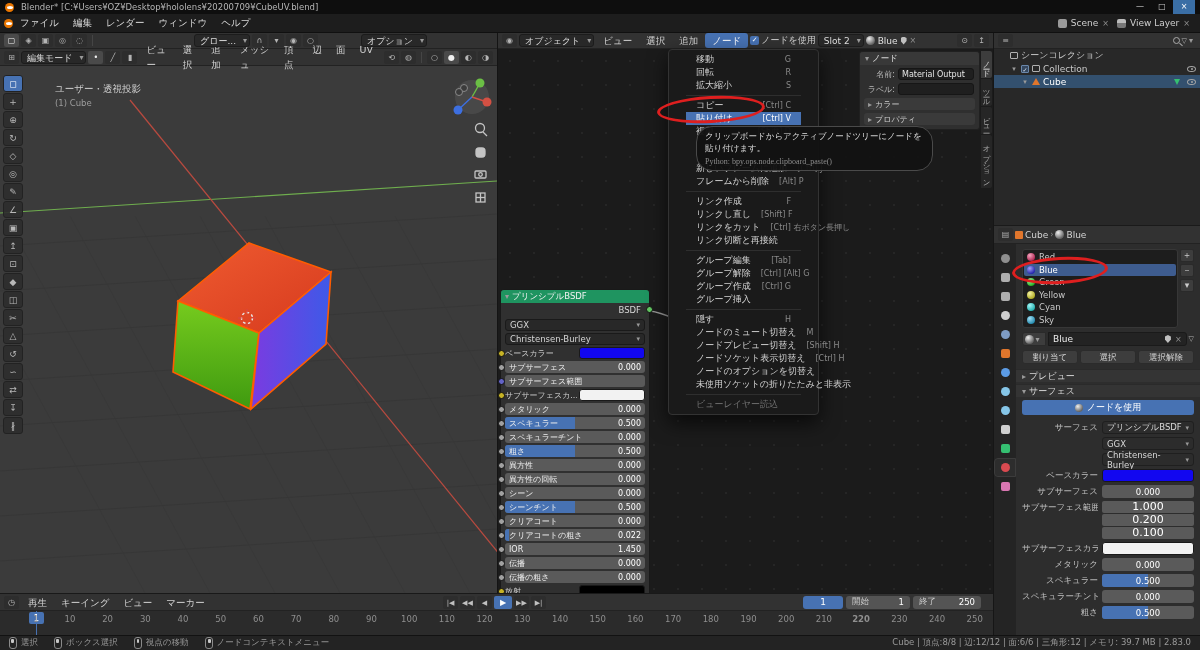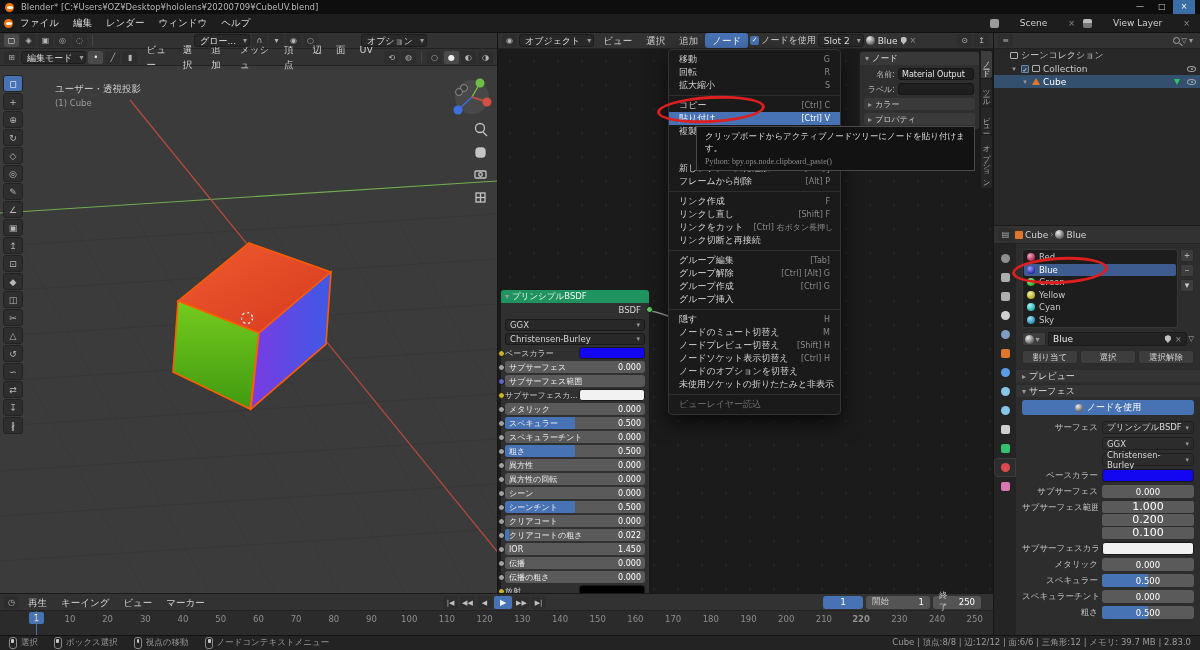--- a/index.html
+++ b/index.html
@@ -13,21 +13,21 @@
 #win-ctl{margin-left:auto;display:flex;height:14px}
 #win-ctl span{width:22px;text-align:center;line-height:14px;color:#c9c9c9;font-size:8px}
 #win-ctl .close{background:#3a6ea5;color:#fff}
 
 #topbar{left:0;top:14px;width:1200px;height:19px;background:#1d1d1d;border-bottom:1px solid #101010;display:flex;align-items:center;padding:0 4px}
 .tb-menu{padding:1px 7px;border-radius:3px;color:#d8d8d8;font-size:9.5px}
 #ws-tabs{display:flex;margin-left:10px}
 .ws-tab{padding:2px 9px;color:#989898;font-size:9.5px;border-radius:4px 4px 0 0}
 .ws-tab.active{background:#3f3f3f;color:#f0f0f0}
 #tb-right{margin-left:auto;display:flex;gap:8px;align-items:center;padding-right:6px;font-size:9px;color:#cfcfcf}
-.tb-sel{display:flex;align-items:center;gap:21px}
+.tb-sel{display:flex;align-items:center;gap:4px}
 .mini{width:9px;height:9px;background:#9a9a9a;border-radius:2px;display:inline-block}
 .mini.layers{background:linear-gradient(#bbb 40%,#777 40%)}
 .xic{color:#909090;font-size:8px}
 
 .hdr{background:#323232;border-bottom:1px solid #222;display:flex;align-items:center;gap:2px;padding:0 4px}
 .hdr-menu{padding:0 7px;font-size:9.5px;color:#d2d2d2;line-height:15px}
 .hdr-menu.mactive{background:#4772b3;color:#fff;border-radius:3px}
 .dd{background:#282828;border:1px solid #1c1c1c;border-radius:3px;color:#ddd;padding:0 13px 0 5px;position:relative;font-size:9px;line-height:12px;height:13px;white-space:nowrap}
 .dd:after{content:"▾";position:absolute;right:2px;top:0;color:#999;font-size:8px}
 .ibtn{min-width:15px;height:13px;background:#2d2d2d;border-radius:2px;color:#b5b5b5;display:flex;align-items:center;justify-content:center;font-size:8px;flex:none}
@@ -73,28 +73,28 @@
 #npanel{position:absolute;left:361px;top:18px;width:121px;background:#2f2f2f;border:1px solid #202020;border-radius:3px;z-index:20;font-size:8.5px;padding-bottom:4px}
 .np-hdr{height:13px;display:flex;align-items:center;padding:0 5px;color:#e2e2e2;background:#383838;border-radius:3px 3px 0 0}
 .np-row{display:flex;align-items:center;gap:3px;margin:3px 5px 0}
 .np-lbl{width:30px;text-align:right;color:#bdbdbd;font-size:8px;flex:none}
 .np-field{flex:1;height:12px;background:#1f1f1f;border:1px solid #161616;border-radius:3px;color:#e6e6e6;font-size:8px;line-height:11px;padding:0 3px;overflow:hidden;white-space:nowrap}
 .np-sub{height:12px;margin:3px 4px 0;background:#3a3a3a;border-radius:3px;display:flex;align-items:center;padding:0 4px;color:#cfcfcf;font-size:8px}
 #vtabs{position:absolute;right:1px;top:18px;width:11px;display:flex;flex-direction:column;gap:1px;z-index:20}
 .vtab{writing-mode:vertical-rl;font-size:7.5px;color:#a8a8a8;background:#262626;padding:5px 1px;border-radius:0 2px 2px 0;text-align:center}
 .vtab.active{background:#3d3d3d;color:#e8e8e8}
 
-#node-menu{position:absolute;left:170px;top:16px;width:173px;background:#1a1a1a;border:1px solid #333;border-radius:4px;box-shadow:0 8px 20px #000A;padding:3px 0;z-index:40;font-size:9px}
+#node-menu{position:absolute;left:170px;top:16px;width:151px;background:#1a1a1a;border:1px solid #333;border-radius:4px;box-shadow:0 8px 20px #000A;padding:3px 17px;z-index:40;font-size:9px}
 .mi{display:flex;justify-content:space-between;align-items:center;height:13px;padding:0 10px;color:#d2d2d2;white-space:nowrap}
 .mi .sc{color:#8a8a8a;font-size:8px;margin-left:10px}
 .mi.hl{background:#4772b3}.mi.hl *, .mi.hl{color:#fff}
 .mi.dis{color:#707070}.mi.dis .sc{color:#5a5a5a}
 .msep{height:1px;background:#2e2e2e;margin:3px 0}
 .mgap{height:24px}
-#tooltip{position:absolute;left:198px;top:93px;width:279px;background:#121212F2;border:1px solid #4a4a4a;border-radius:0;padding:4px 8px;z-index:45}
+#tooltip{position:absolute;left:198px;top:93px;width:237px;background:#121212F2;border:1px solid #4a4a4a;border-radius:16px;padding:4px 8px;z-index:45}
 #tooltip .tt1{font-size:8.5px;color:#dedede}
 #tooltip .tt2{font-size:8px;color:#8c8c8c;margin-top:2px;font-family:Liberation Serif, serif}
 #noodle{position:absolute;left:148px;top:268px;z-index:5}
 
 #rightcol{left:993px;top:33px;width:207px;height:602px;background:#2d2d2d;border-left:1px solid #161616;overflow:hidden}
 #outliner{position:absolute;left:0;top:0;right:0;height:192px;background:#282828}
 #out-header{height:16px}
 .mag{width:7px;height:7px;border:1px solid #aaa;border-radius:50%;position:relative;flex:none}
 .mag:after{content:"";position:absolute;left:5px;top:6px;width:4px;height:1px;background:#aaa;transform:rotate(40deg)}
 .funnel{color:#b0b0b0;font-size:7px}
@@ -923,21 +923,21 @@
         <div class="tbtn play">▶</div>
         <div class="tbtn">▶▶</div>
         <div class="tbtn">▶|</div>
       </div>
     <div id="tl-right">
       <div id="cur-frame">1</div>
       <div class="tl-field" style="width:64px">
         <span class="lab">開始</span>
         <span class="val">1</span>
       </div>
-      <div class="tl-field" style="width:48px">
+      <div class="tl-field" style="width:68px">
         <span class="lab">終了</span>
         <span class="val">250</span>
       </div>
     </div>
   </div>
   <div id="tl-ruler">
     <div id="playhead-line"></div>
     <div id="playhead-badge">1</div>
   <div class="tick" style="left: 36px;">1</div>
       <div class="tick" style="left: 69.93px;">10</div>

